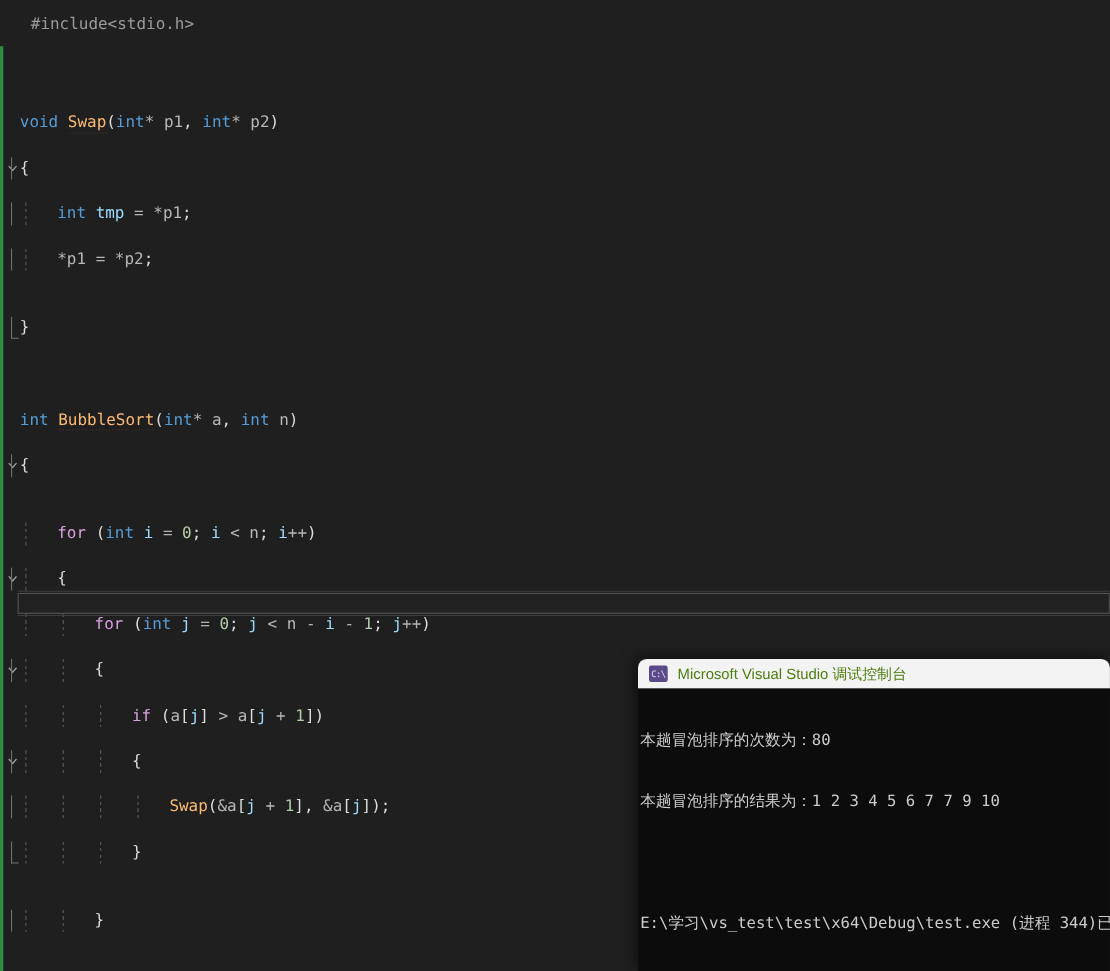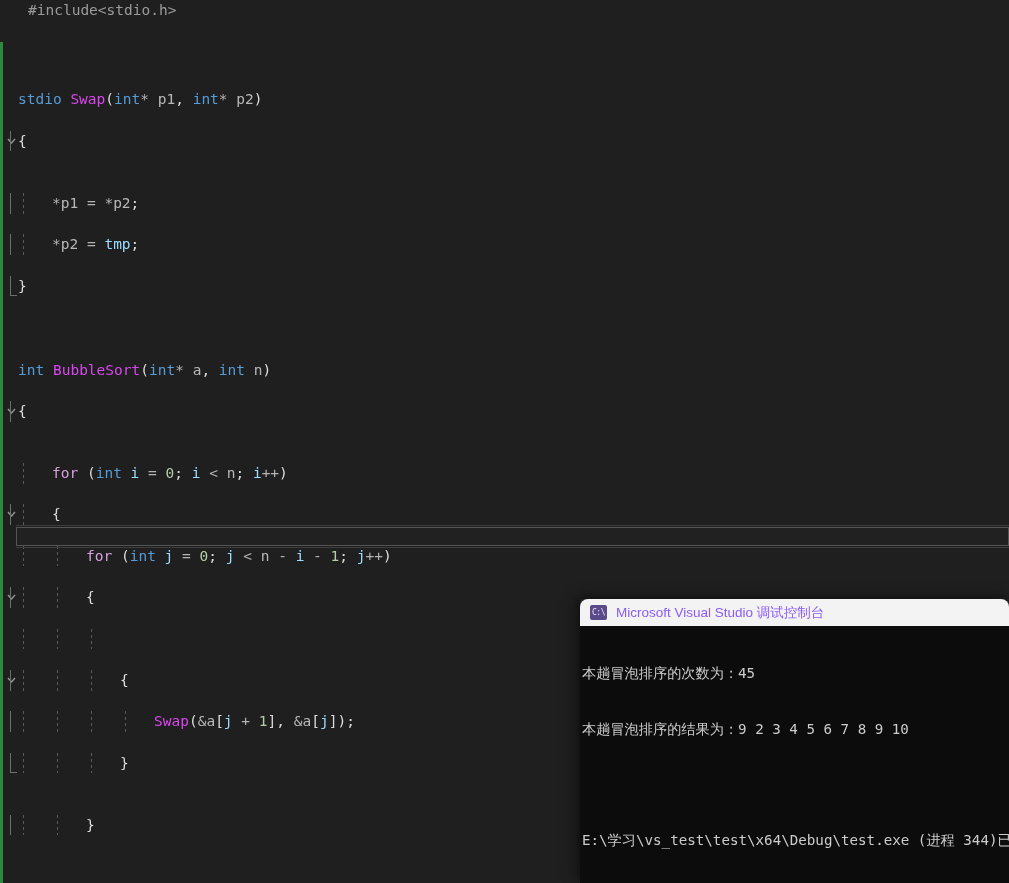--- a/index.html
+++ b/index.html
@@ -31,21 +31,21 @@
     left: 0px;
     top: 42px;
     width: 3px;
     height: 841px;
     background: #2d8a3e;
   }
 
   .code-area {
     position: absolute;
     left: 0;
-    top: 0;
+    top: 12px;
     width: 914px;
   }
 
   .line {
     position: relative;
     height: 20.7px;
     line-height: 20.7px;
     white-space: pre;
     font-family: "DejaVu Sans Mono", monospace;
     font-size: 14.5px;
@@ -90,21 +90,21 @@
   .endtick {
     position: absolute;
     height: 1px;
     background: #6e6e6e;
     top: 19.7px;
   }
 
   
   .kw     { color: #569cd6; }   
   .ctl    { color: #d8a0df; }   
-  .fn     { color: #d946ef; }   
+  .fn     { color: #fdba74; }   
   .var    { color: #9cdcfe; }   
   .pun    { color: #dcdcdc; }   
   .num    { color: #b5cea8; }   
   .pp     { color: #9b9b9b; }   
   .op     { color: #b4b4b4; }   
   .param  { color: #b8b8b8; }   
 
   
   .dots {
     position: absolute;
@@ -170,21 +170,21 @@
     color: #e6e2f5;
     font-size: 8px;
     font-family: "DejaVu Sans Mono", monospace;
     flex: none;
     letter-spacing: -0.5px;
   }
   #console-title {
     margin-left: 9px;
     font-family: "Liberation Sans", sans-serif;
     font-size: 13.5px;
-    color: #8b5cf6;
+    color: #4d7c0f;
     white-space: nowrap;
   }
   #console-body {
     height: 257px;
     background: #0c0c0c;
     color: #cccccc;
     font-family: "DejaVu Sans Mono", monospace;
     font-size: 14.2px;
     line-height: 18.5px;
     padding: 1px 0 0 2px;
@@ -208,35 +208,35 @@
     </div>
 
     <div class="line" style="top:20.7px"></div>
 
     <div class="line" style="top:48px">
       <span class="chev">
         <svg width="9" height="6" viewBox="0 0 9 6">
             <path d="M1 1 L4.5 5 L8 1" stroke="#9a9a9a" stroke-width="1.3" fill="none"></path>
           </svg>
       </span>
-      <span class="txt" style="left:18px"><span class="kw">stdio</span> <span class="sym fn">Swap<i class="dots"></i></span><span class="pun">(</span><span class="kw">int</span><span class="op">*</span> <span class="param">p1</span><span class="pun">,</span> <span class="kw">int</span><span class="op">*</span> <span class="param">p2</span><span class="pun">)</span></span>
+      <span class="txt" style="left:18px"><span class="kw">void</span> <span class="sym fn">Swap<i class="dots"></i></span><span class="pun">(</span><span class="kw">int</span><span class="op">*</span> <span class="param">p1</span><span class="pun">,</span> <span class="kw">int</span><span class="op">*</span> <span class="param">p2</span><span class="pun">)</span></span>
     </div>
 
     <div class="line" style="top:68.7px">
       <span class="guide solid" style="left:10px"></span>
       <span class="txt" style="left:18px"><span class="pun">{</span></span>
     </div>
 
+    <div class="line" style="top:89.4px">
+      <span class="guide solid" style="left:10px"></span><span class="guide dash" style="left:23px"></span>
+      <span class="txt" style="left:52px"><span class="kw">int</span> <span class="var">tmp</span> <span class="op">=</span> <span class="op">*</span><span class="param">p1</span><span class="pun">;</span></span>
+    </div>
     <div class="line" style="top:110.1px">
       <span class="guide solid" style="left:10px"></span><span class="guide dash" style="left:23px"></span>
       <span class="txt" style="left:52px"><span class="op">*</span><span class="param">p1</span> <span class="op">=</span> <span class="op">*</span><span class="param">p2</span><span class="pun">;</span></span>
-    </div>
-    <div class="line" style="top:130.8px">
-      <span class="guide solid" style="left:10px"></span><span class="guide dash" style="left:23px"></span>
-      <span class="txt" style="left:52px"><span class="op">*</span><span class="param">p2</span> <span class="op">=</span> <span class="var">tmp</span><span class="pun">;</span></span>
     </div>
 
     <div class="line" style="top:151.5px">
       <span class="guide solid" style="left:10px"></span>
       <span class="endtick" style="left:10px;width:7px"></span>
       <span class="txt" style="left:18px"><span class="pun">}</span></span>
     </div>
 
     <div class="line" style="top:172.2px"></div>
 
@@ -281,20 +281,21 @@
       <span class="txt" style="left:86px"><span class="pun">{</span></span>
     </div>
 
     <div class="line" style="top:338.9px">
       <span class="chev">
         <svg width="9" height="6" viewBox="0 0 9 6">
             <path d="M1 1 L4.5 5 L8 1" stroke="#9a9a9a" stroke-width="1.3" fill="none"></path>
           </svg>
       </span>
       <span class="guide dash" style="left:23px"></span><span class="guide dash" style="left:57px"></span><span class="guide dash" style="left:91px"></span>
+      <span class="txt" style="left:120px"><span class="ctl">if</span> <span class="pun">(</span><span class="param">a</span><span class="pun">[</span><span class="var">j</span><span class="pun">]</span> <span class="op">&gt;</span> <span class="param">a</span><span class="pun">[</span><span class="var">j</span> <span class="op">+</span> <span class="num">1</span><span class="pun">])</span></span>
     </div>
     <div class="line" style="top:359.6px">
       <span class="guide solid" style="left:10px"></span><span class="guide dash" style="left:23px"></span><span class="guide dash" style="left:57px"></span><span class="guide dash" style="left:91px"></span>
       <span class="txt" style="left:120px"><span class="pun">{</span></span>
     </div>
     <div class="line" style="top:380.3px">
       <span class="guide solid" style="left:10px"></span><span class="guide dash" style="left:23px"></span><span class="guide dash" style="left:57px"></span><span class="guide dash" style="left:91px"></span><span class="guide dash" style="left:125px"></span>
       <span class="txt" style="left:154px"><span class="fn">Swap</span><span class="pun">(</span><span class="op">&amp;</span><span class="param">a</span><span class="pun">[</span><span class="var">j</span> <span class="op">+</span> <span class="num">1</span><span class="pun">],</span> <span class="op">&amp;</span><span class="param">a</span><span class="pun">[</span><span class="var">j</span><span class="pun">]);</span></span>
     </div>
     <div class="line" style="top:401px">
@@ -313,19 +314,19 @@
 
   </div>
 </div>
 
 <div id="console-window">
   <div id="console-titlebar">
     <div id="console-icon">C:\</div>
     <div id="console-title">Microsoft Visual Studio 调试控制台</div>
   </div>
   <div id="console-body">
-    <div class="cline">本趟冒泡排序的次数为：45</div>
-    <div class="cline">本趟冒泡排序的结果为：9 2 3 4 5 6 7 8 9 10</div>
+    <div class="cline">本趟冒泡排序的次数为：80</div>
+    <div class="cline">本趟冒泡排序的结果为：1 2 3 4 5 6 7 7 9 10</div>
     <div class="cline"></div>
     <div class="cline">E:\学习\vs_test\test\x64\Debug\test.exe (进程 344)已返</div>
     
   </div>
 </div>
 
 </body></html>

